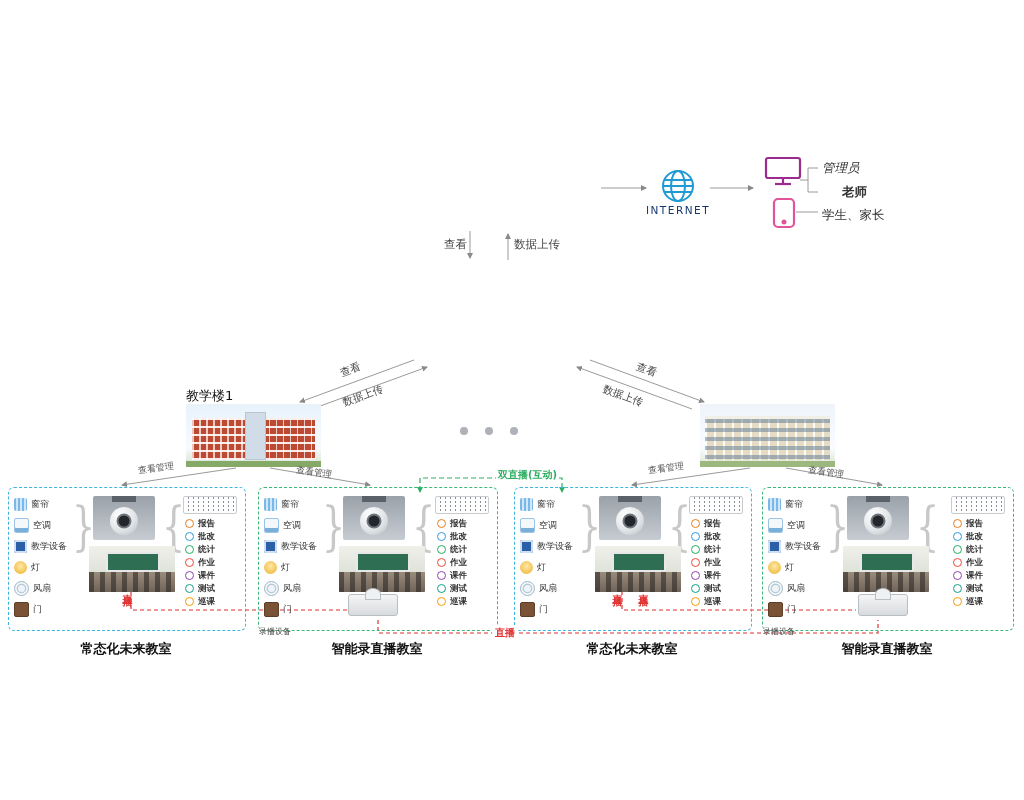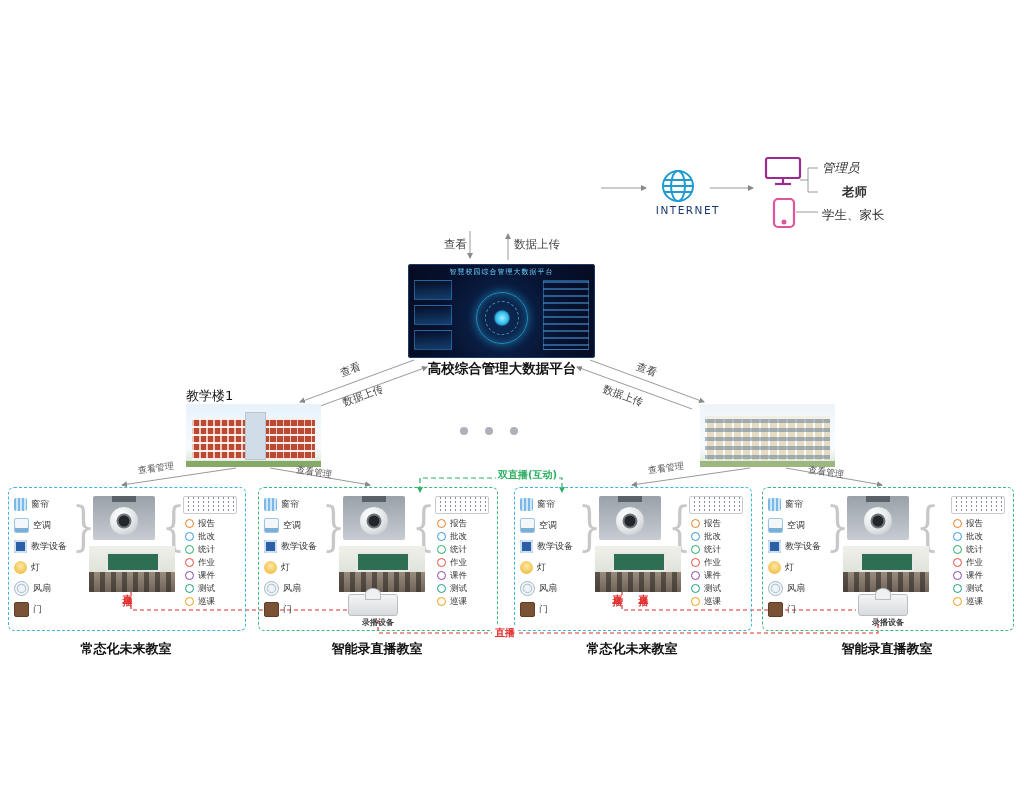--- a/index.html
+++ b/index.html
@@ -9,21 +9,21 @@
   .stage > svg{position:absolute;left:0;top:0;}
 
   
   .cloud{left:393px;top:142px;width:212px;height:96px;}
   .cloud svg{position:absolute;inset:0;}
   .cloud-text{position:absolute;left:0;top:40px;width:100%;text-align:center;
               font-size:20px;font-weight:bold;color:#fff;letter-spacing:2px;}
 
   
   .inet{left:659px;top:167px;width:38px;height:38px;}
-  .inet-label{left:636px;top:204px;width:84px;text-align:right;font-size:10.5px;
+  .inet-label{left:636px;top:204px;width:84px;text-align:center;font-size:10.5px;
               color:#14386e;letter-spacing:1.5px;}
   .monitor{left:764px;top:156px;width:38px;height:30px;}
   .phone{left:772px;top:197px;width:24px;height:32px;}
   .ulabel{font-size:12.5px;color:#333;}
   .u1{left:822px;top:160px;font-style:italic;} .u2{left:842px;top:184px;font-weight:bold;} .u3{left:822px;top:207px;}
 
   
   .lnk{font-size:11.5px;color:#444;white-space:nowrap;}
   .view-down{left:444px;top:237px;}
   .upload-up{left:514px;top:237px;}
@@ -120,32 +120,32 @@
         background:repeating-linear-gradient(to right, rgba(40,35,30,.55) 0 5px, transparent 5px 11px),
                    linear-gradient(#9a8c7c,#6f635a);}
 
   .panel{right:8px;top:8px;width:52px;height:16px;background:#fdfdfd;border:1px solid #c8ccd0;
          border-radius:2px;background-image:radial-gradient(#8a9097 0.8px, transparent 1px);
          background-size:5px 4px;background-position:2px 3px;}
 
   .funcol{right:6px;top:30px;width:54px;display:flex;flex-direction:column;gap:2px;}
   .fun{position:static;display:flex;align-items:center;gap:4px;height:11px;
        font-size:8.5px;color:#333;white-space:nowrap;}
-  .fun span{position:static;}
+  .fun span{position:static;font-weight:bold;}
   .fico{width:7px;height:7px;border-radius:50%;border:1.5px solid #999;flex:none;display:inline-block;}
   .report-icon{border-color:#e67e22;} .grading-icon{border-color:#3498db;}
   .statistics-icon{border-color:#27ae60;} .homework-icon{border-color:#e74c3c;}
   .courseware-icon{border-color:#8e44ad;} .test-icon{border-color:#16a085;}
   .patrol-icon{border-color:#f39c12;}
 
   .rec{left:50%;transform:translateX(-60%);top:106px;width:48px;height:20px;border-radius:3px;
        background:linear-gradient(#f4f5f6,#d8dbde);border:1px solid #b9bec3;}
   .rec::before{content:"";position:absolute;left:50%;top:-7px;transform:translateX(-50%);
        width:14px;height:10px;background:#eef0f2;border:1px solid #b9bec3;border-radius:50% 50% 0 0;}
-  .rec-label{left:0;width:100%;top:129px;text-align:center;font-size:8px;color:#444;font-weight:bold;}
+  .rec-label{left:0;width:100%;top:138px;text-align:left;font-size:8px;color:#444;}
 
   
   .live{color:#e03131;font-weight:bold;font-size:10px;z-index:5;}
   .lv-v{writing-mode:vertical-rl;letter-spacing:2px;}
   .lv1{left:120px;top:586px;} .lv2{left:610px;top:586px;} .lv3{left:636px;top:586px;}
   .lv-h{left:492px;top:626px;background:#fff;padding:0 3px;}
   .dual{left:496px;top:468px;color:#2eae62;font-weight:bold;font-size:10px;background:#fff;padding:0 2px;z-index:5;}
 </style>
 </head>
 <body>
@@ -215,31 +215,20 @@
       </g>
     </svg>
   </div>
   <div class="ulabel u1">管理员</div>
   <div class="ulabel u2">老师</div>
   <div class="ulabel u3">学生、家长</div>
 
   <div class="lnk view-down">查看</div>
   <div class="lnk upload-up">数据上传</div>
 
-  <div class="platform">
-    <div class="p-title">智慧校园综合管理大数据平台</div>
-    <div class="p-left">
-        <i></i>
-        <i></i>
-        <i></i>
-      </div>
-    <div class="p-right"></div>
-    <div class="p-ring"></div>
-  </div>
-  <div class="pcaption">高校综合管理大数据平台</div>
 
   <div class="lnk rot l-view">查看</div>
   <div class="lnk rot l-upload">数据上传</div>
   <div class="lnk rot r-view">查看</div>
   <div class="lnk rot r-upload">数据上传</div>
 
   <div class="blabel bl1">教学楼1</div>
   <div class="bldg" id="b1">
     <i class="body"></i>
       <i class="tower"></i>

